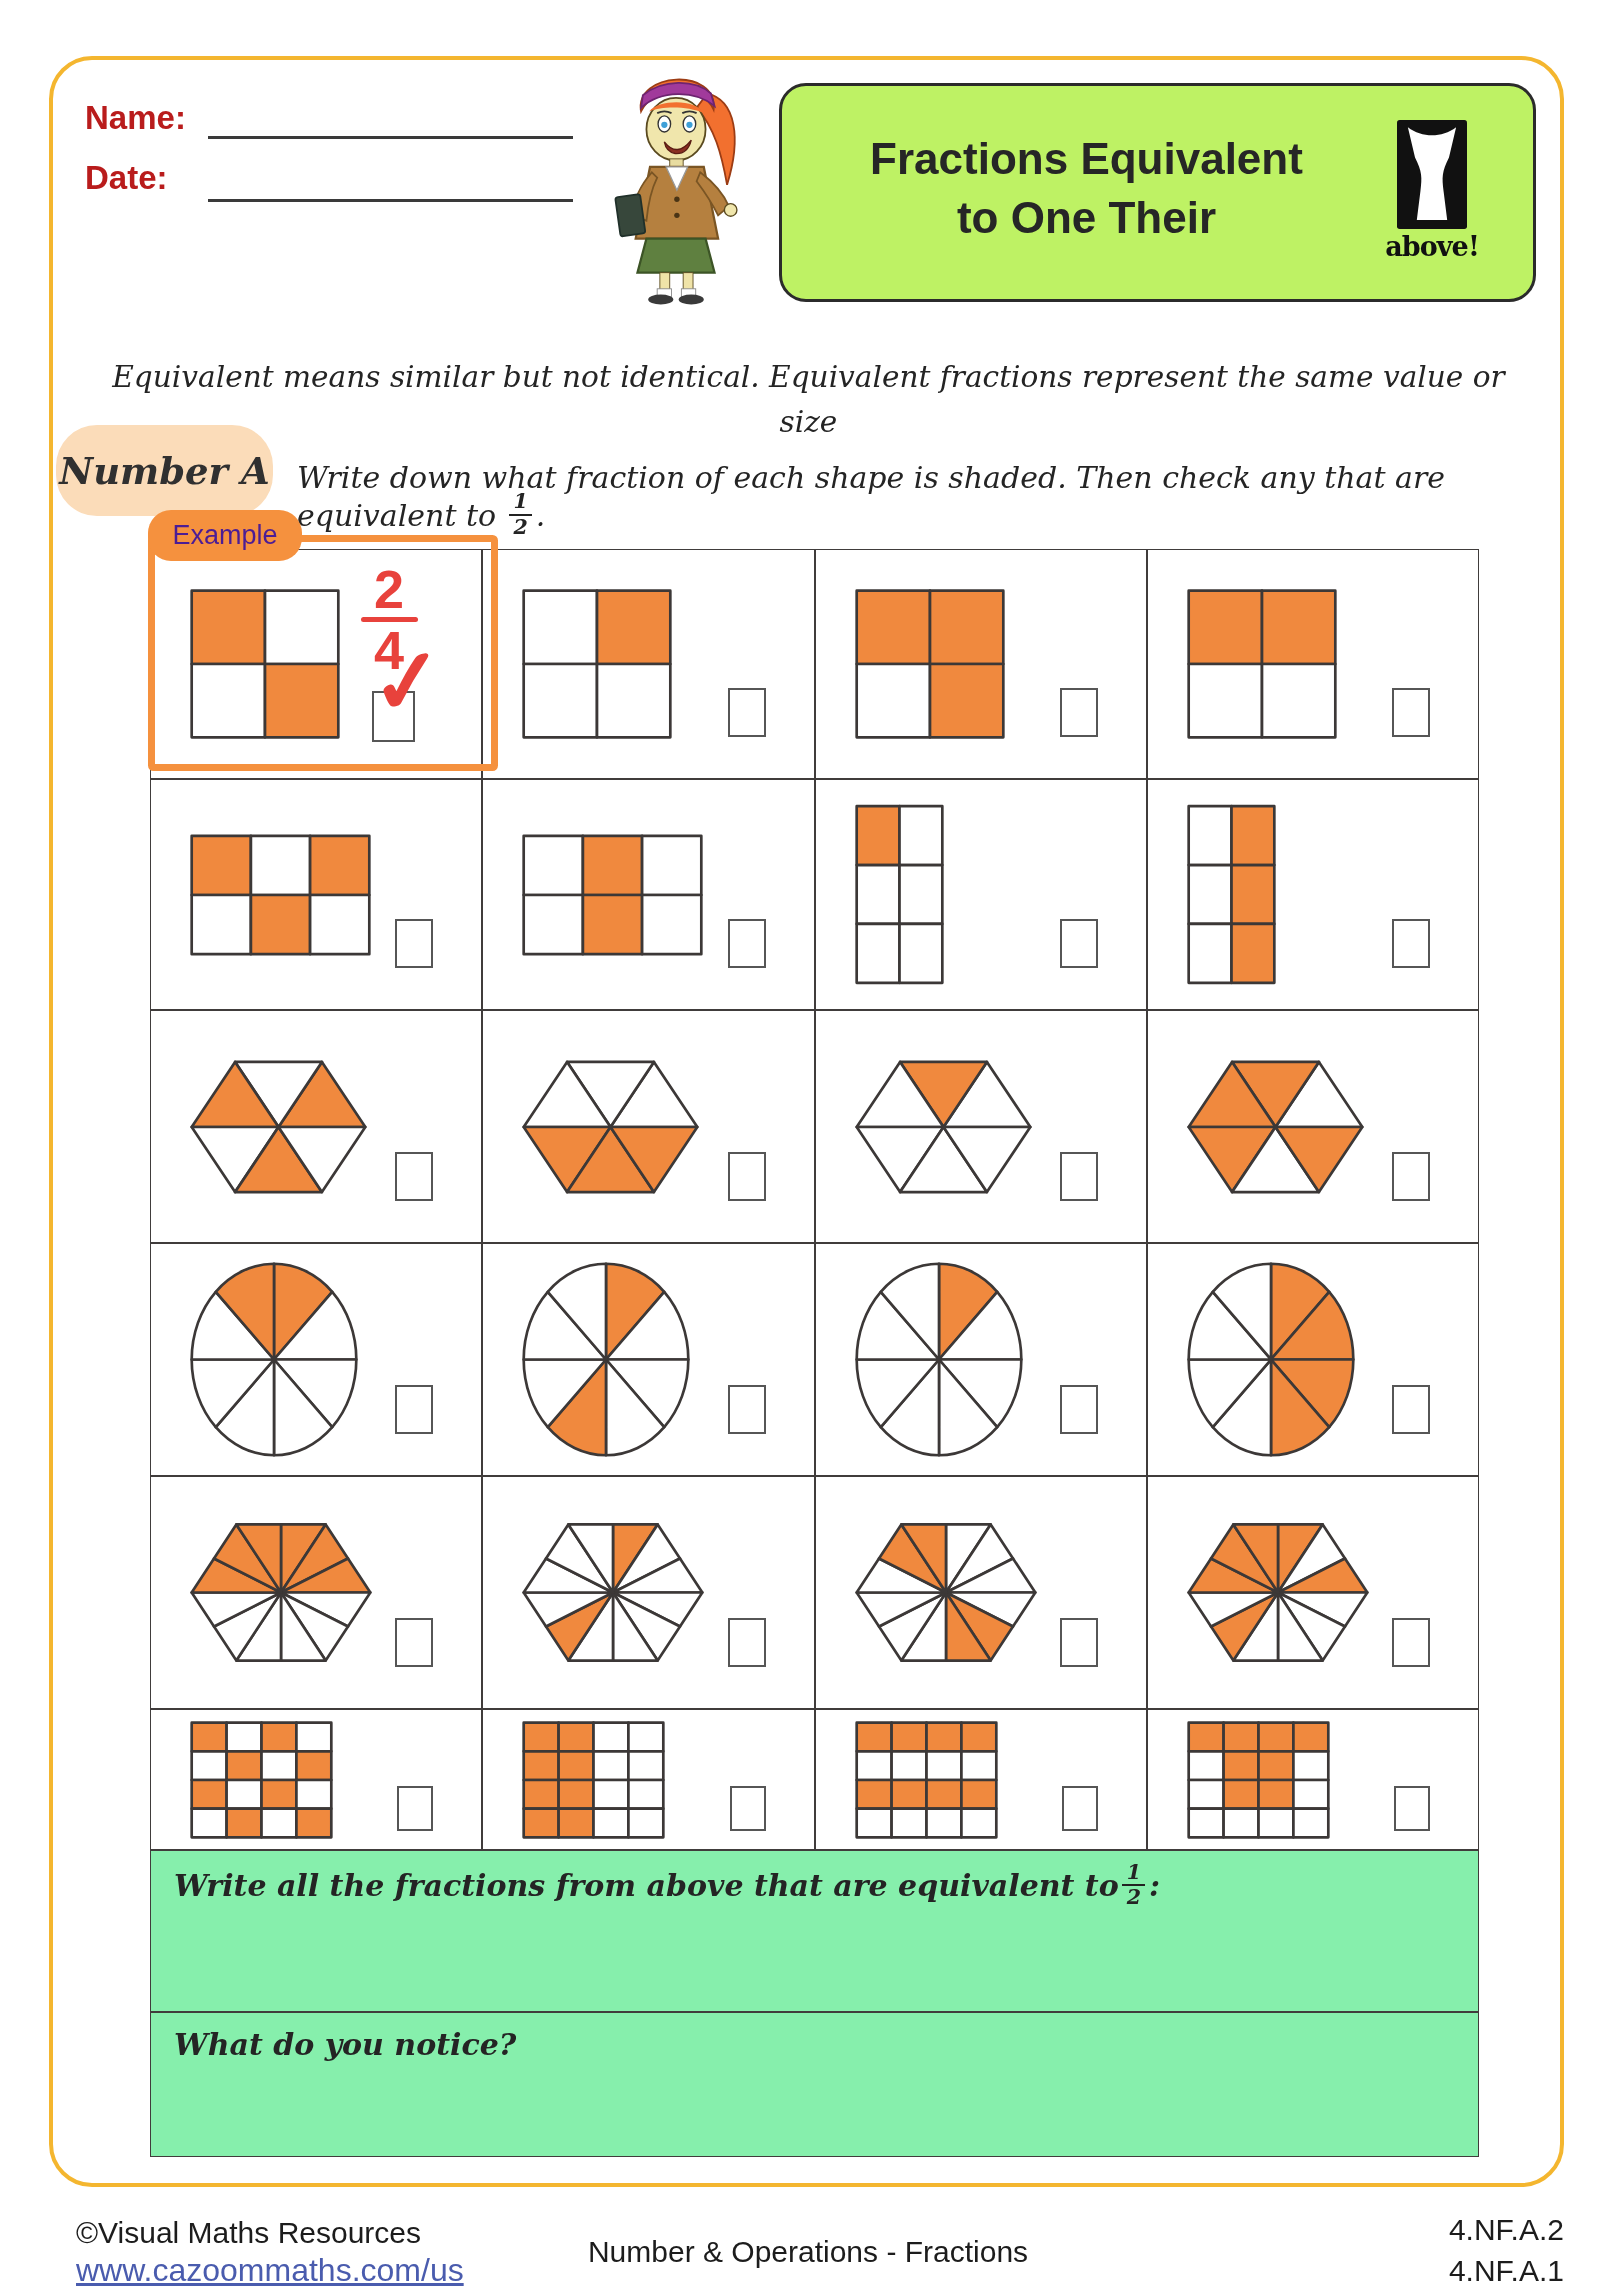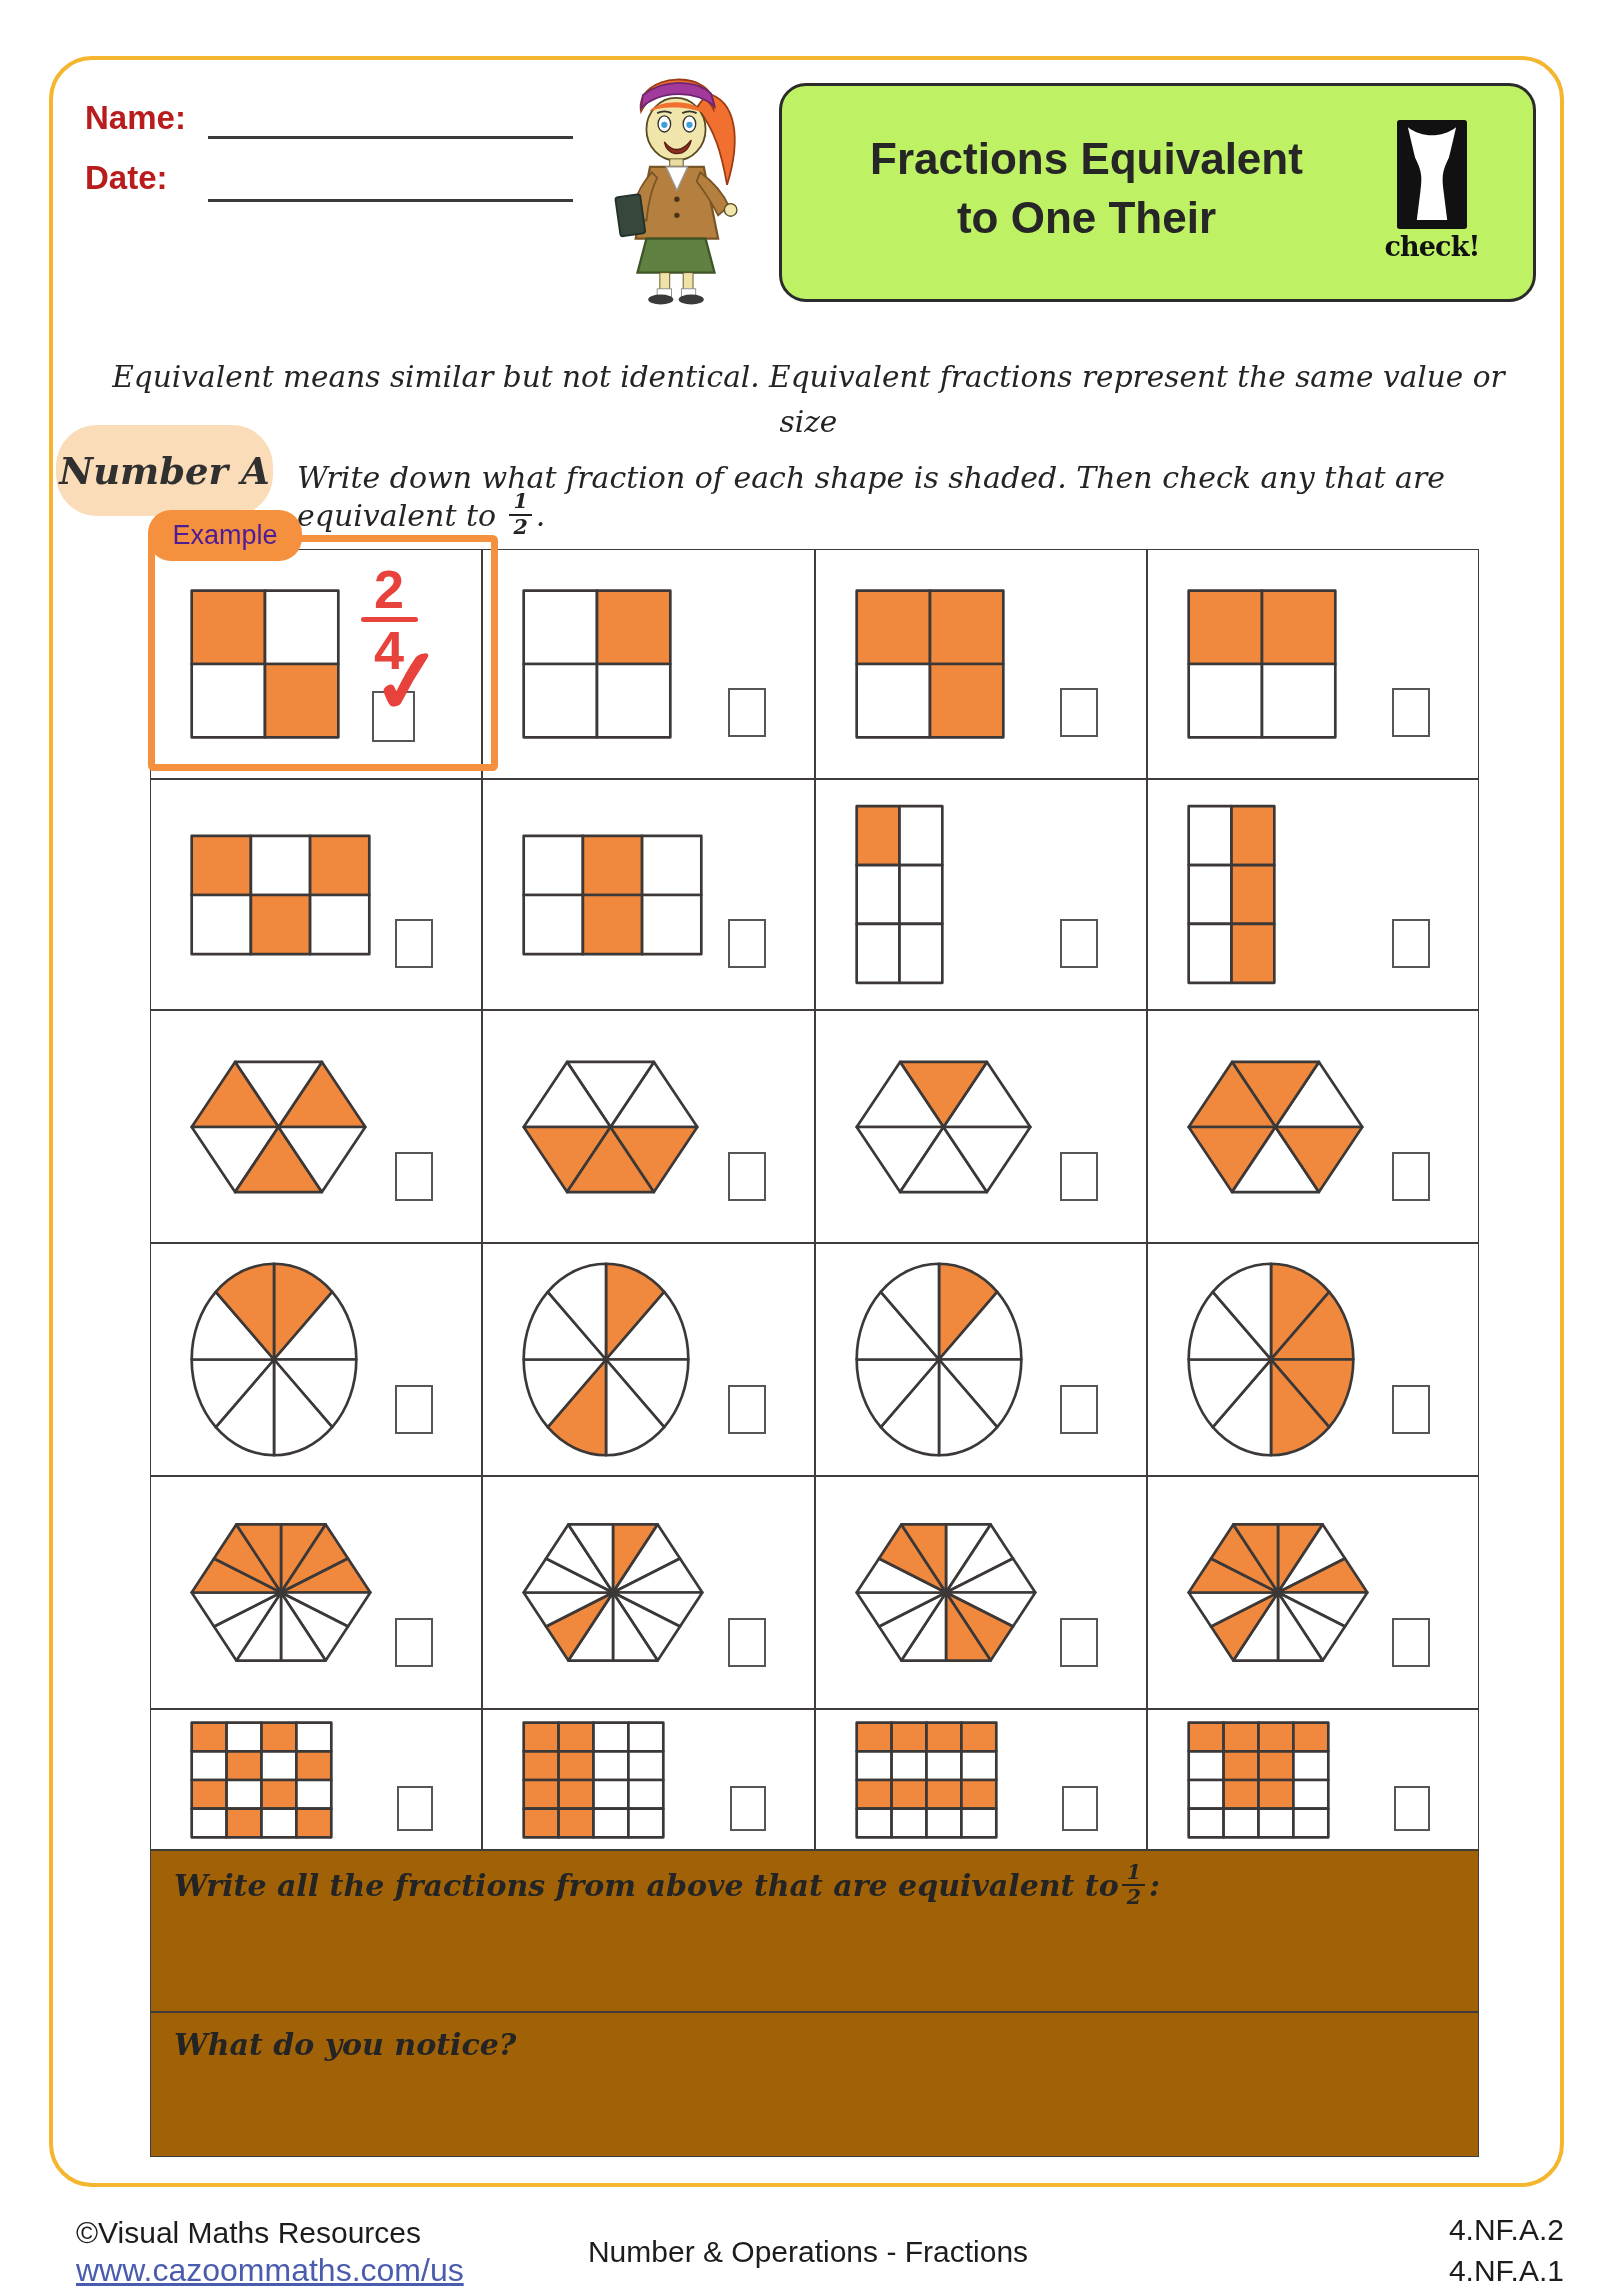--- a/index.html
+++ b/index.html
@@ -28,21 +28,21 @@
   .ifrac{display:inline-flex;flex-direction:column;align-items:center;vertical-align:middle;
          font-size:20.6px;line-height:21.5px;font-weight:bold;position:relative;top:-3.6px;margin:0 3.6px;}
   .ifrac .bar{width:23px;border-top:2.7px solid #222;margin:0.9px 0;}
   
   .grid{position:absolute;left:150px;top:549px;width:1329px;}
   .grow{display:flex;}
   .gcell{position:relative;flex:1;border:1.3px solid #403c3b;display:flex;align-items:center;background:#fff;}
   .gcell svg{margin-left:38px;display:block;}
   .cbox{position:absolute;right:48px;bottom:41px;width:34px;height:45px;border:2.2px solid #565656;background:#fff;}
   .cbox.low{bottom:18px;width:32px;height:41px;}
-  .fullrow{position:relative;border:1.3px solid #403c3b;background:#a16207;
+  .fullrow{position:relative;border:1.3px solid #403c3b;background:#86efac;
            font-family:"DejaVu Serif",serif;font-weight:bold;font-style:italic;font-size:30px;
            color:#242424;padding:14.3px 23px;box-sizing:border-box;}
   
   .ex-border{position:absolute;left:148px;top:535px;width:336px;height:222px;
              border:7.2px solid #F5913E;border-radius:5.4px;z-index:3;pointer-events:none;}
   .ex-label{position:absolute;left:148px;top:510px;width:154px;height:51px;background:#F5913E;
             border-radius:23px;z-index:4;display:flex;align-items:center;justify-content:center;
             color:#4c1d95;font-weight:normal;font-size:27px;}
   .ex-frac{position:absolute;left:356px;top:564px;width:66px;z-index:4;text-align:center;
            color:#E8423C;font-weight:bold;font-size:54px;line-height:50px;}
@@ -102,21 +102,21 @@
     <div class="titletext">
       <div>Fractions Equivalent</div>
       <div>to One Their</div>
     </div>
     <div class="logo">
       <div class="lrect">
         <svg width="70" height="109" viewBox="0 0 78 122">
           <path d="M12,8 C28,20 50,20 66,8 L58,42 C50,58 50,64 52,80 L56,112 L22,112 L26,80 C28,64 28,58 20,42 Z" fill="#fff"></path>
         </svg>
       </div>
-      <div class="lword">check!</div>
+      <div class="lword">above!</div>
     </div>
   </div>
 
   <div class="intro">
     <div>Equivalent means similar but not identical. Equivalent fractions represent the same value or size</div>
   </div>
 
   <div class="pill">Number A</div>
   <div class="instr">
     <span>Write down what fraction of each shape is shaded. Then check any that are equivalent to</span>

